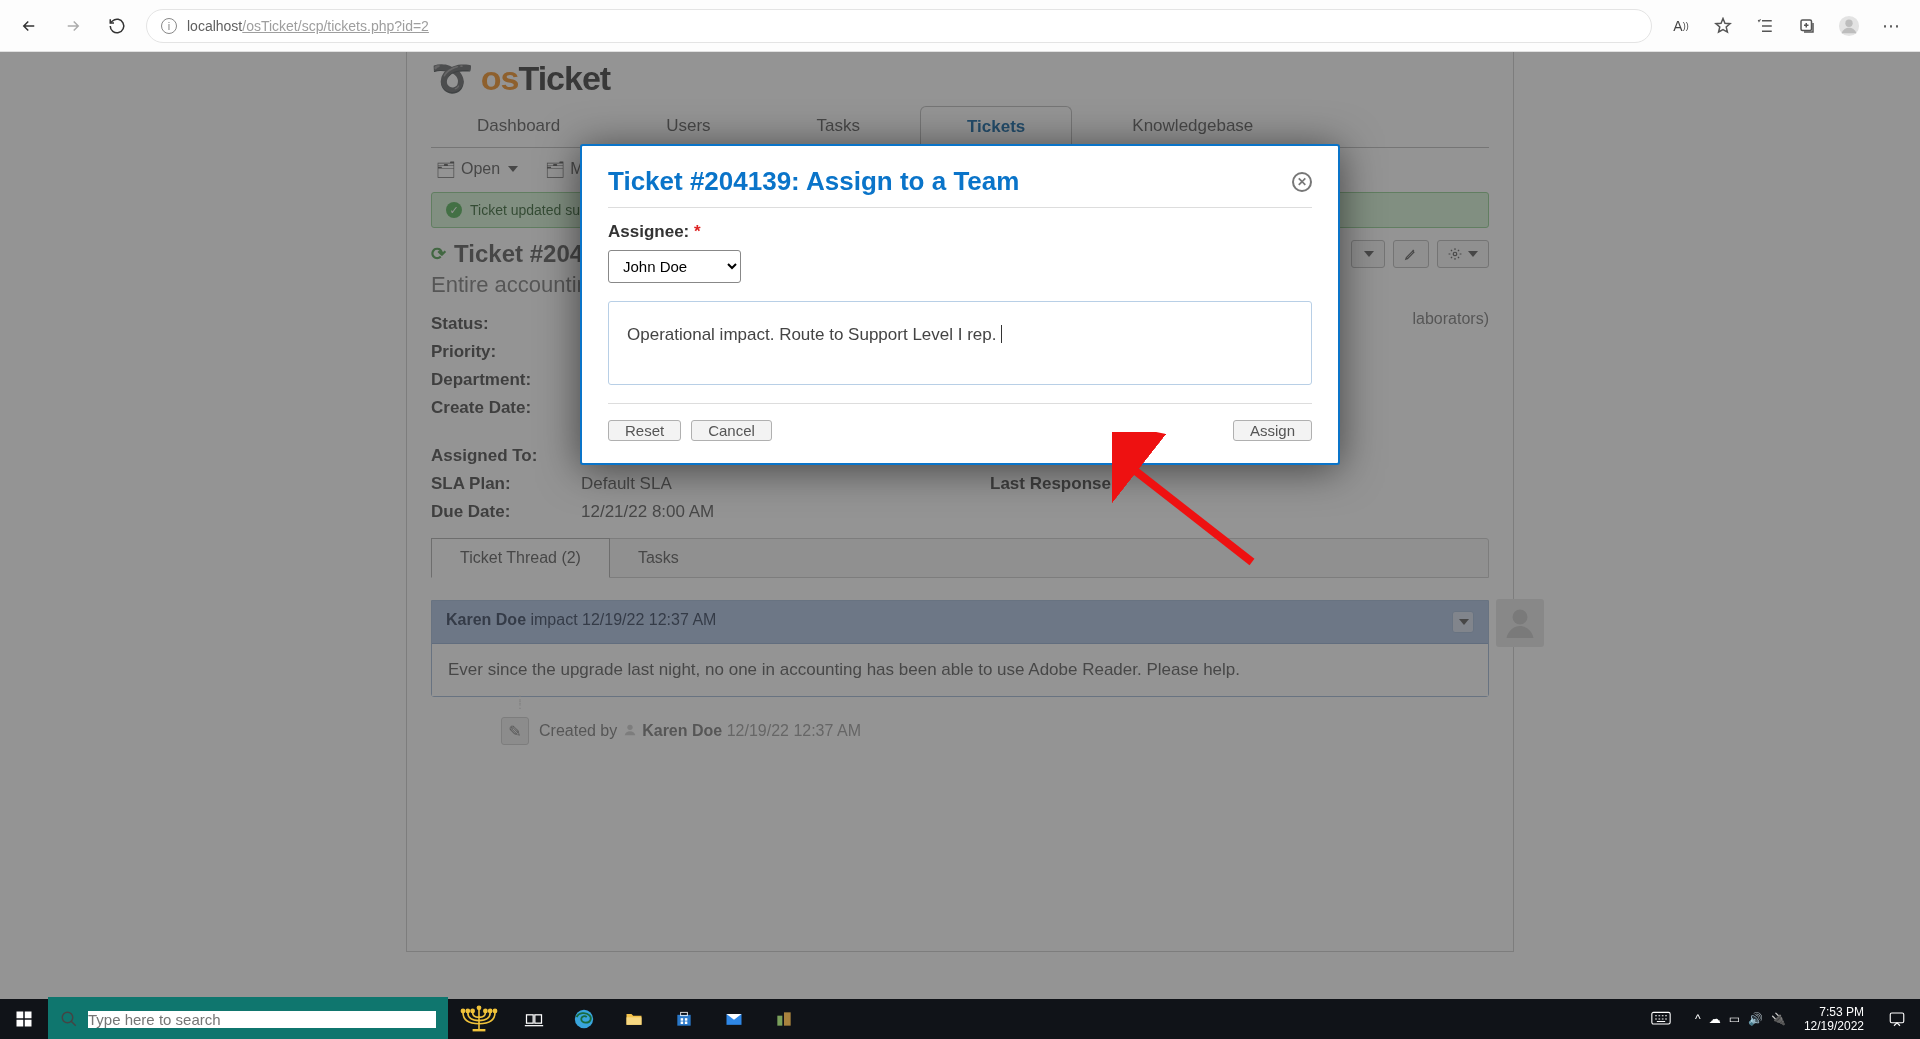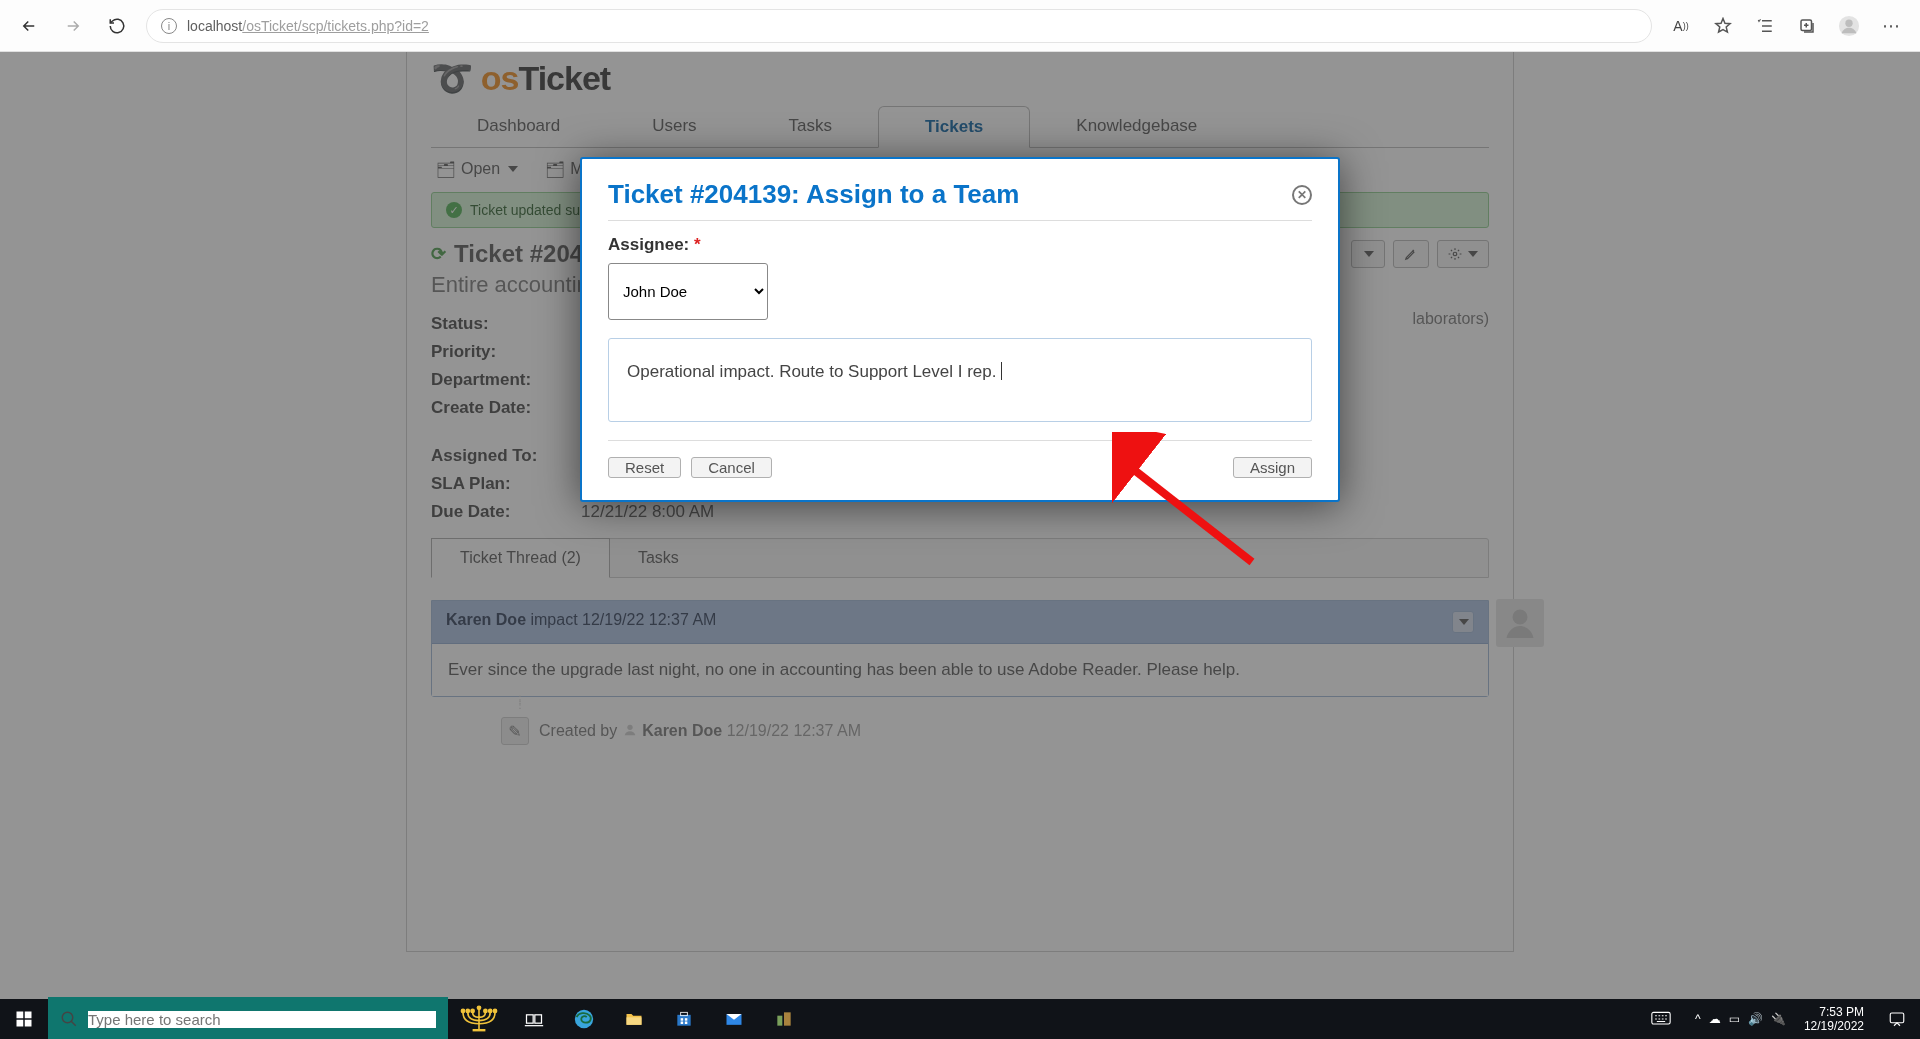--- a/index.html
+++ b/index.html
@@ -14,21 +14,21 @@
 .bb-right { display:flex; gap:12px; align-items:center; }
 
 
 .viewport { position: relative; height: calc(100vh - 52px - 40px); overflow: hidden; }
 .page { width: 1108px; margin: 0 auto; background:#fff; border:1px solid #ccc; border-top:none; min-height:900px; padding: 0 24px 40px 24px; position:relative;}
 .logo-row { display:flex; align-items:center; padding: 6px 0 8px 0; }
 .logo { font-size: 34px; font-weight:700; letter-spacing:-1px; color:#333; }
 .logo .o1 { color:#f28c1c; font-weight:700; }
 .logo .o2 { color:#f28c1c;text-align:right; }
 
-.tabs-nav { display:flex; gap:0; border-bottom:1px solid #bbb; }
+.tabs-nav { display:flex; gap:14px; border-bottom:1px solid #bbb; }
 .tabs-nav .tab { padding:10px 46px; color:#555; font-size:17px; cursor:pointer; }
 .tabs-nav .tab.active { color:#0660a2; font-weight:700; border:1px solid #bbb; border-bottom:1px solid #fff; border-radius:6px 6px 0 0; margin-bottom:-1px; background:#fff;}
 
 .subnav { display:flex; gap:28px; padding:12px 0 14px 6px; }
 .sub-item { display:flex; align-items:center; gap:6px; color:#555; font-size:16px; cursor:pointer; }
 .sub-icon { width:18px; height:18px; display:inline-flex; align-items:center; justify-content:center; }
 .caret-down { display:inline-block; width:0;height:0;border-left:5px solid transparent;border-right:5px solid transparent;border-top:6px solid #555; margin-left:2px;}
 .plus-green { color:#4caf50; font-weight:bold; font-size:16px; }
 
 .alert-success { background:#d6f3d6; border:1px solid #8ecf8e; border-radius:3px; padding:9px 14px; color:#2c5f2c; display:flex; align-items:center; gap:8px; margin-bottom:12px; }
@@ -63,26 +63,26 @@
 .avatar-sq svg { fill:#c5c5c5; }
 
 .syslog { display:flex; align-items:center; gap:10px; margin-top:20px; color:#777; font-size:16px; padding-left:70px; position:relative;}
 .syslog-ic { width:28px; height:28px; background:#eee; border:1px solid #ccc; border-radius:3px; display:flex; align-items:center; justify-content:center;}
 .dots-col { position:absolute; left:84px; top:-20px; color:#ccc; font-size:10px; line-height:5px; letter-spacing:-1px;}
 
 
 .dim { position:absolute; inset:0; background:rgba(60,60,60,0.55); z-index:20; }
 
 
-.modal { position:absolute; left:50%; top:105px; transform:translateX(-50%); width:760px; background:#fff; border:2px solid #0a74c9; border-radius:3px; z-index:30; box-shadow:0 4px 40px rgba(0,0,0,0.55); padding:20px 26px 22px 26px; }
+.modal { position:absolute; left:50%; top:92px; transform:translateX(-50%); width:760px; background:#fff; border:2px solid #0a74c9; border-radius:3px; z-index:30; box-shadow:0 4px 40px rgba(0,0,0,0.55); padding:20px 26px 22px 26px; }
 .modal-title { color:#0a74c9; font-size:26px; font-weight:700; padding-bottom:10px; border-bottom:1px solid #ddd; display:flex; justify-content:space-between; align-items:center;}
 .modal-close { width:20px;height:20px;border:2px solid #777;border-radius:50%;display:flex;align-items:center;justify-content:center;color:#777;cursor:pointer;font-size:12px;}
 .fld-label { font-weight:700; color:#333; margin:14px 0 8px 0; font-size:17px;}
 .req { color:#d22; }
-.sel { border:1px solid #888; padding:18px 10px; font-size:15px; border-radius:3px; width:160px; background:#fff; cursor:pointer;}
+.sel { border:1px solid #888; padding:6px 10px; font-size:15px; border-radius:3px; width:133px; background:#fff; cursor:pointer;}
 .note { border:1px solid #b8cfe6; border-radius:3px; padding:23px 18px; font-size:17px; color:#444; margin-top:18px; min-height:84px;}
 .modal-ftr { display:flex; justify-content:space-between; border-top:1px solid #ddd; padding-top:16px; margin-top:18px;}
 .btn { border:1px solid #b0b0b0; background:#f3f3f3; color:#555; padding:1px 16px; border-radius:3px; cursor:pointer; font-size:15px;}
 
 
 .arrow-annot { position:absolute; left:1112px; top:380px; z-index:40; pointer-events:none; }
 
 
 .taskbar { height:40px; background:#101318; position:fixed; bottom:0; left:0; right:0; display:flex; align-items:center; color:#fff; z-index:100;}
 .tb-left { display:flex; align-items:center; height:100%; }

